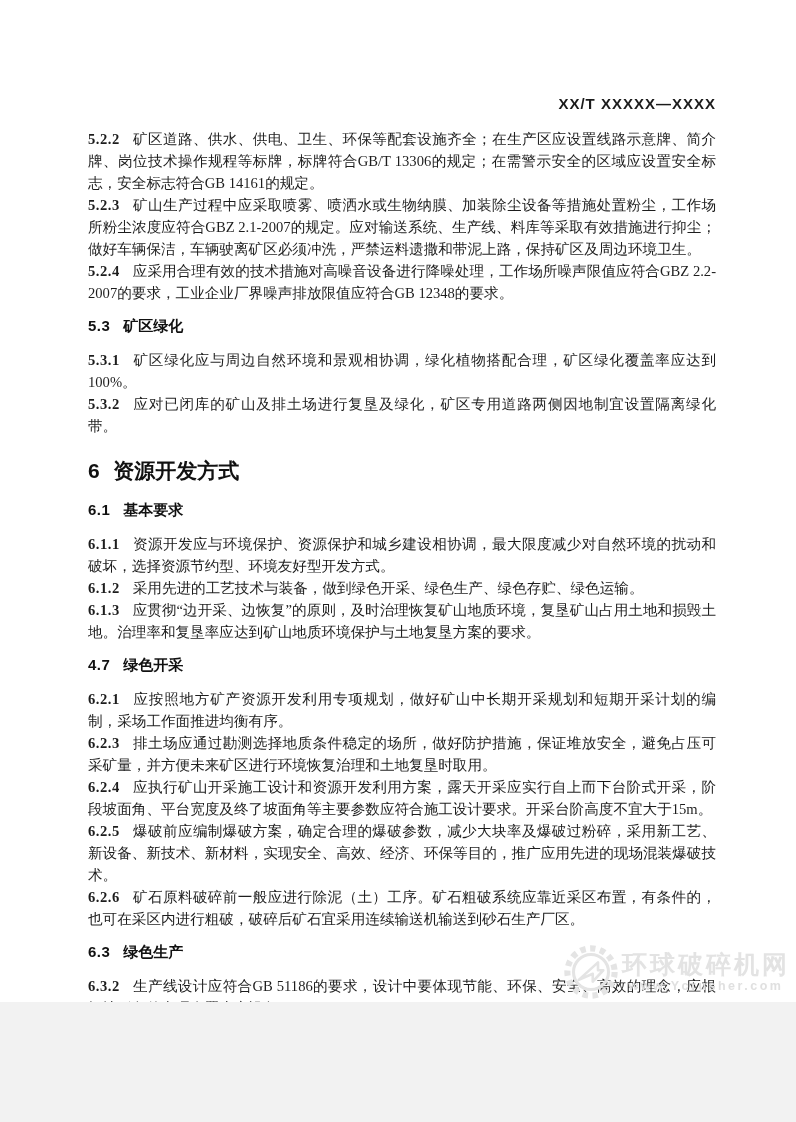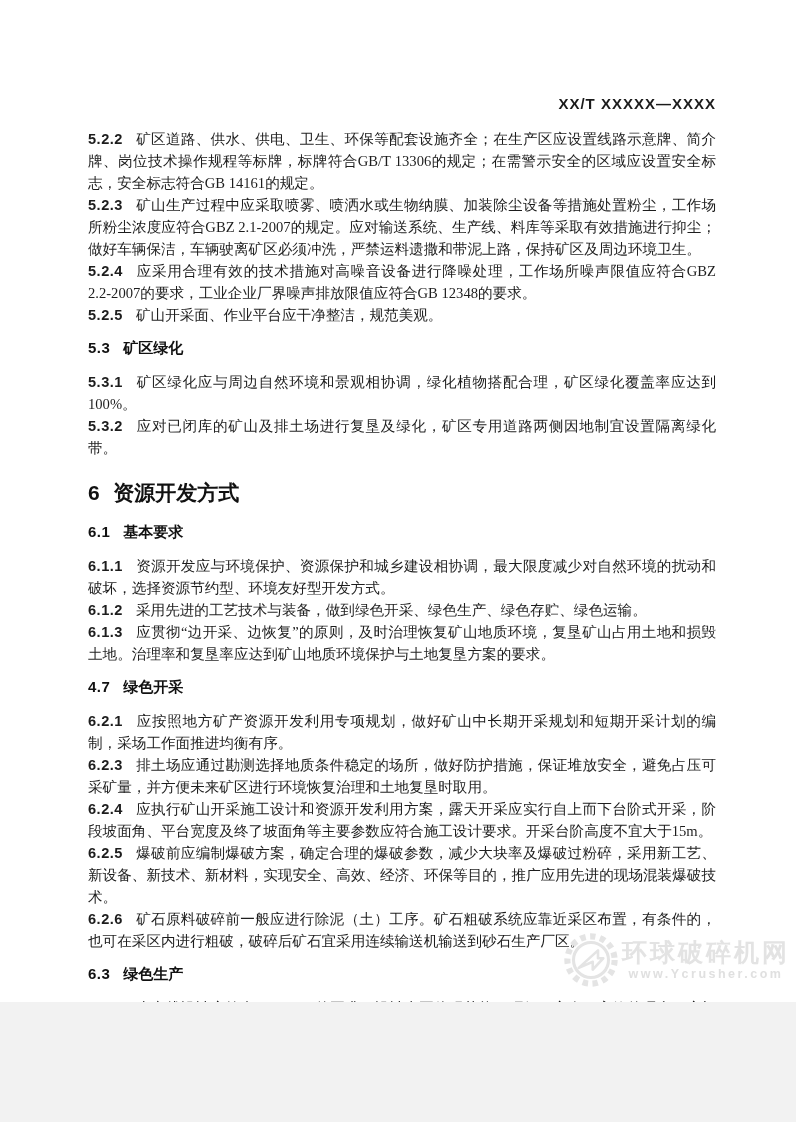--- a/index.html
+++ b/index.html
@@ -30,21 +30,21 @@
     left: 88px;
     width: 628px;
     font-family: "Liberation Serif", "DejaVu Serif", serif;
     font-size: 14.6px;
     line-height: 22px;
     text-align: justify;
     color: #1d1d1d;
   }
   p.clause { margin: 0; }
   .cnum {
-    font-family: Liberation Sans, sans-serif;
+    font-family: Liberation Serif, serif;
     font-weight: 700;
     padding-right: 13px;
     letter-spacing: 0.5px;
     white-space: nowrap;
   }
   h2.sec, h1.chap {
     font-family: "Liberation Sans", "DejaVu Sans", sans-serif;
     font-weight: 700;
     color: #111;
     text-align: left;
@@ -58,21 +58,21 @@
     left: 88px;
     width: 614px;
     text-align: right;
     font-family: "Liberation Serif", serif;
     font-size: 14.5px;
     color: #2a2a2a;
   }
   .watermark {
     position: absolute;
     right: 6px;
-    bottom: 14px;
+    bottom: 2px;
     display: flex;
     align-items: center;
     gap: 3px;
     user-select: none;
   }
   .wm-gear { width: 56px; height: 56px; flex: 0 0 auto; }
   .wm-textcol { display: flex; flex-direction: column; align-items: center; }
   .wm-name {
     font-family: "Liberation Sans", sans-serif;
     font-weight: 700;
@@ -97,21 +97,20 @@
 
 <div class="page">
 
   <div class="running-header">XX/T XXXXX—XXXX</div>
 
   <div class="content">
 
     <p class="clause"><span class="cnum">5.2.2</span><span>矿区道路、供水、供电、卫生、环保等配套设施齐全；在生产区应设置线路示意牌、简介牌、岗位技术操作规程等标牌，标牌符合GB/T 13306的规定；在需警示安全的区域应设置安全标志，安全标志符合GB 14161的规定。</span></p>
     <p class="clause"><span class="cnum">5.2.3</span><span>矿山生产过程中应采取喷雾、喷洒水或生物纳膜、加装除尘设备等措施处置粉尘，工作场所粉尘浓度应符合GBZ 2.1-2007的规定。应对输送系统、生产线、料库等采取有效措施进行抑尘；做好车辆保洁，车辆驶离矿区必须冲洗，严禁运料遗撒和带泥上路，保持矿区及周边环境卫生。</span></p>
     <p class="clause"><span class="cnum">5.2.4</span><span>应采用合理有效的技术措施对高噪音设备进行降噪处理，工作场所噪声限值应符合GBZ 2.2-2007的要求，工业企业厂界噪声排放限值应符合GB 12348的要求。</span></p>
-    <p class="clause"><span class="cnum">5.2.5</span><span>矿山开采面、作业平台应干净整洁，规范美观。</span></p>
 
     <h2 class="sec"><span class="hnum">5.3</span><span>矿区绿化</span></h2>
 
     <p class="clause"><span class="cnum">5.3.1</span><span>矿区绿化应与周边自然环境和景观相协调，绿化植物搭配合理，矿区绿化覆盖率应达到100%。</span></p>
     <p class="clause"><span class="cnum">5.3.2</span><span>应对已闭库的矿山及排土场进行复垦及绿化，矿区专用道路两侧因地制宜设置隔离绿化带。</span></p>
 
     <h1 class="chap"><span class="hnum">6</span><span>资源开发方式</span></h1>
 
     <h2 class="sec"><span class="hnum">6.1</span><span>基本要求</span></h2>
 

